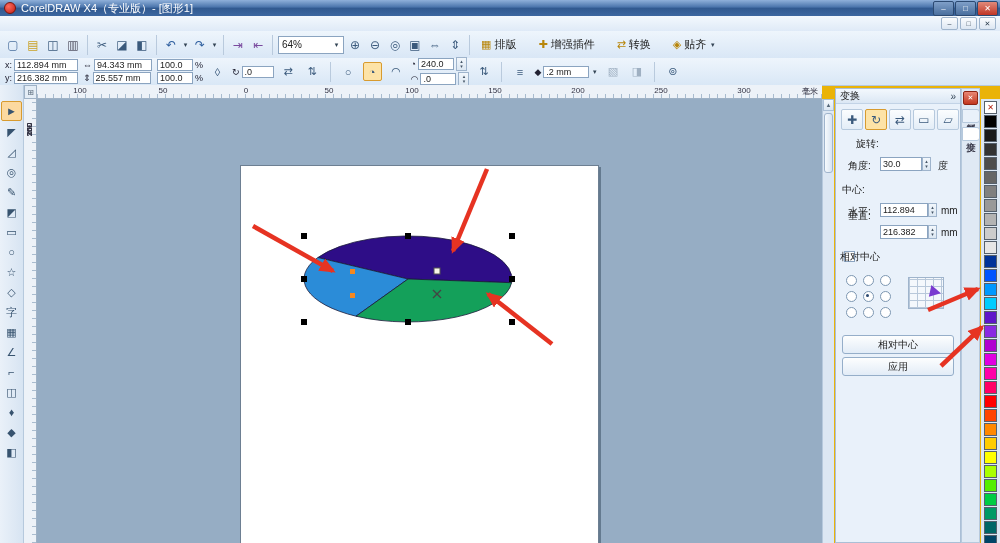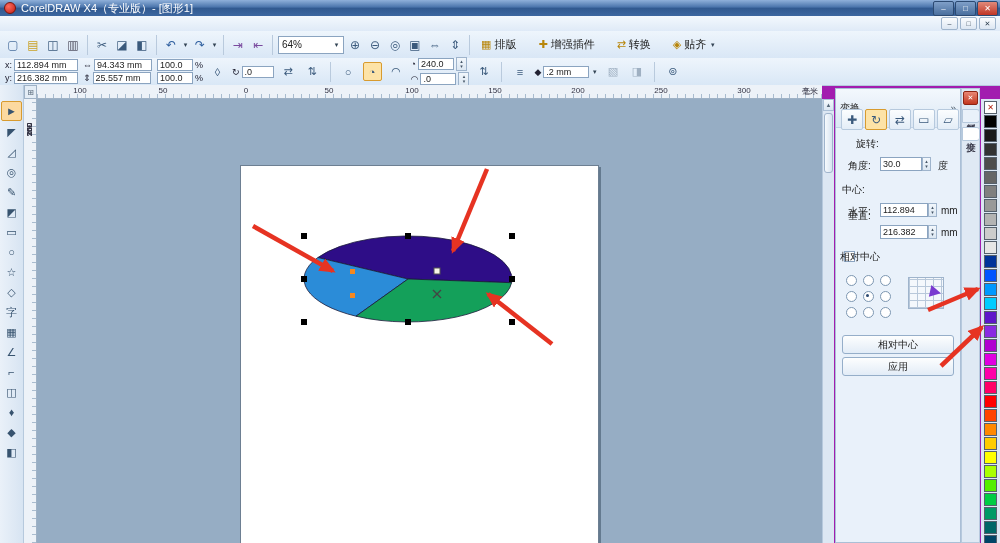--- a/index.html
+++ b/index.html
@@ -1,16 +1,16 @@
 <!DOCTYPE html>
 <html><head>
 <meta charset="utf-8">
 <style>
   html,body{margin:0;padding:0;}
-  .app{position:relative;width:1000px;height:543px;overflow:hidden;background:#a21caf;
+  .app{position:relative;width:1000px;height:543px;overflow:hidden;background:#eab308;
        font-family:"Liberation Sans","DejaVu Sans",sans-serif;font-size:11px;color:#222;}
 
   
   .titlebar{position:absolute;left:0;top:0;right:0;height:16px;display:flex;align-items:center;padding-left:4px;
             background:linear-gradient(#8fb0da,#4a74ab 45%,#31598f 50%,#3d67a0);color:#fff;}
   .title-icon{width:10px;height:10px;border-radius:50%;flex:none;margin-right:5px;border:1px solid #7a150d;
               background:radial-gradient(circle at 35% 35%,#ff6a5e,#c01f14);}
   .title-text{font-size:11px;white-space:nowrap;}
   .winbtns{margin-left:auto;display:flex;gap:1px;padding-right:2px;}
   .wbtn{width:19px;height:13px;display:flex;align-items:center;justify-content:center;font-size:8px;color:#fff;
@@ -83,21 +83,21 @@
 
   
   .vscroll{position:absolute;right:166px;top:99px;width:12px;bottom:0;background:#dce7f3;border-left:1px solid #b6c9dd;box-sizing:border-box;}
   .varrow{height:12px;display:flex;align-items:center;justify-content:center;font-size:6px;color:#567;
           background:linear-gradient(#f4f8fc,#dbe6f2);border:1px solid #aabfd6;box-sizing:border-box;}
   .vthumb{position:absolute;left:1px;right:1px;top:14px;height:58px;border:1px solid #9fb4cc;border-radius:3px;
           background:linear-gradient(90deg,#f6fafd,#d8e4f1);}
 
   
   .docker{position:absolute;left:835px;top:88px;width:126px;bottom:0;background:#e9f1fa;border:1px solid #aabfd6;box-sizing:border-box;}
-  .docker-title{height:14px;display:flex;align-items:center;padding:12px 4px;font-size:10px;
+  .docker-title{height:14px;display:flex;align-items:center;padding:0 4px;font-size:10px;
                 background:linear-gradient(#f3f8fd,#dbe7f4);border-bottom:1px solid #c2d3e6;gap:12px;}
   .docker-title .exp{margin-left:auto;color:#345;}
   .tbtnrow{position:absolute;left:5px;top:20px;display:flex;gap:2px;}
   .tbtn{width:20px;height:19px;display:flex;align-items:center;justify-content:center;font-size:12px;color:#3b5a7c;
         background:linear-gradient(#fbfdfe,#e3edf7);border:1px solid #b6c9dd;border-radius:2px;}
   .tbtn.active{background:#fde3a7;border-color:#d89b2f;}
   .dlab{position:absolute;font-size:10px;white-space:nowrap;}
   .dfield{position:absolute;height:14px;background:#fff;border:1px solid #8ba4c0;font-size:9px;display:flex;
           align-items:center;padding:0 2px;box-sizing:border-box;}
   .dspin{position:absolute;width:9px;height:14px;display:flex;flex-direction:column;align-items:center;justify-content:center;

